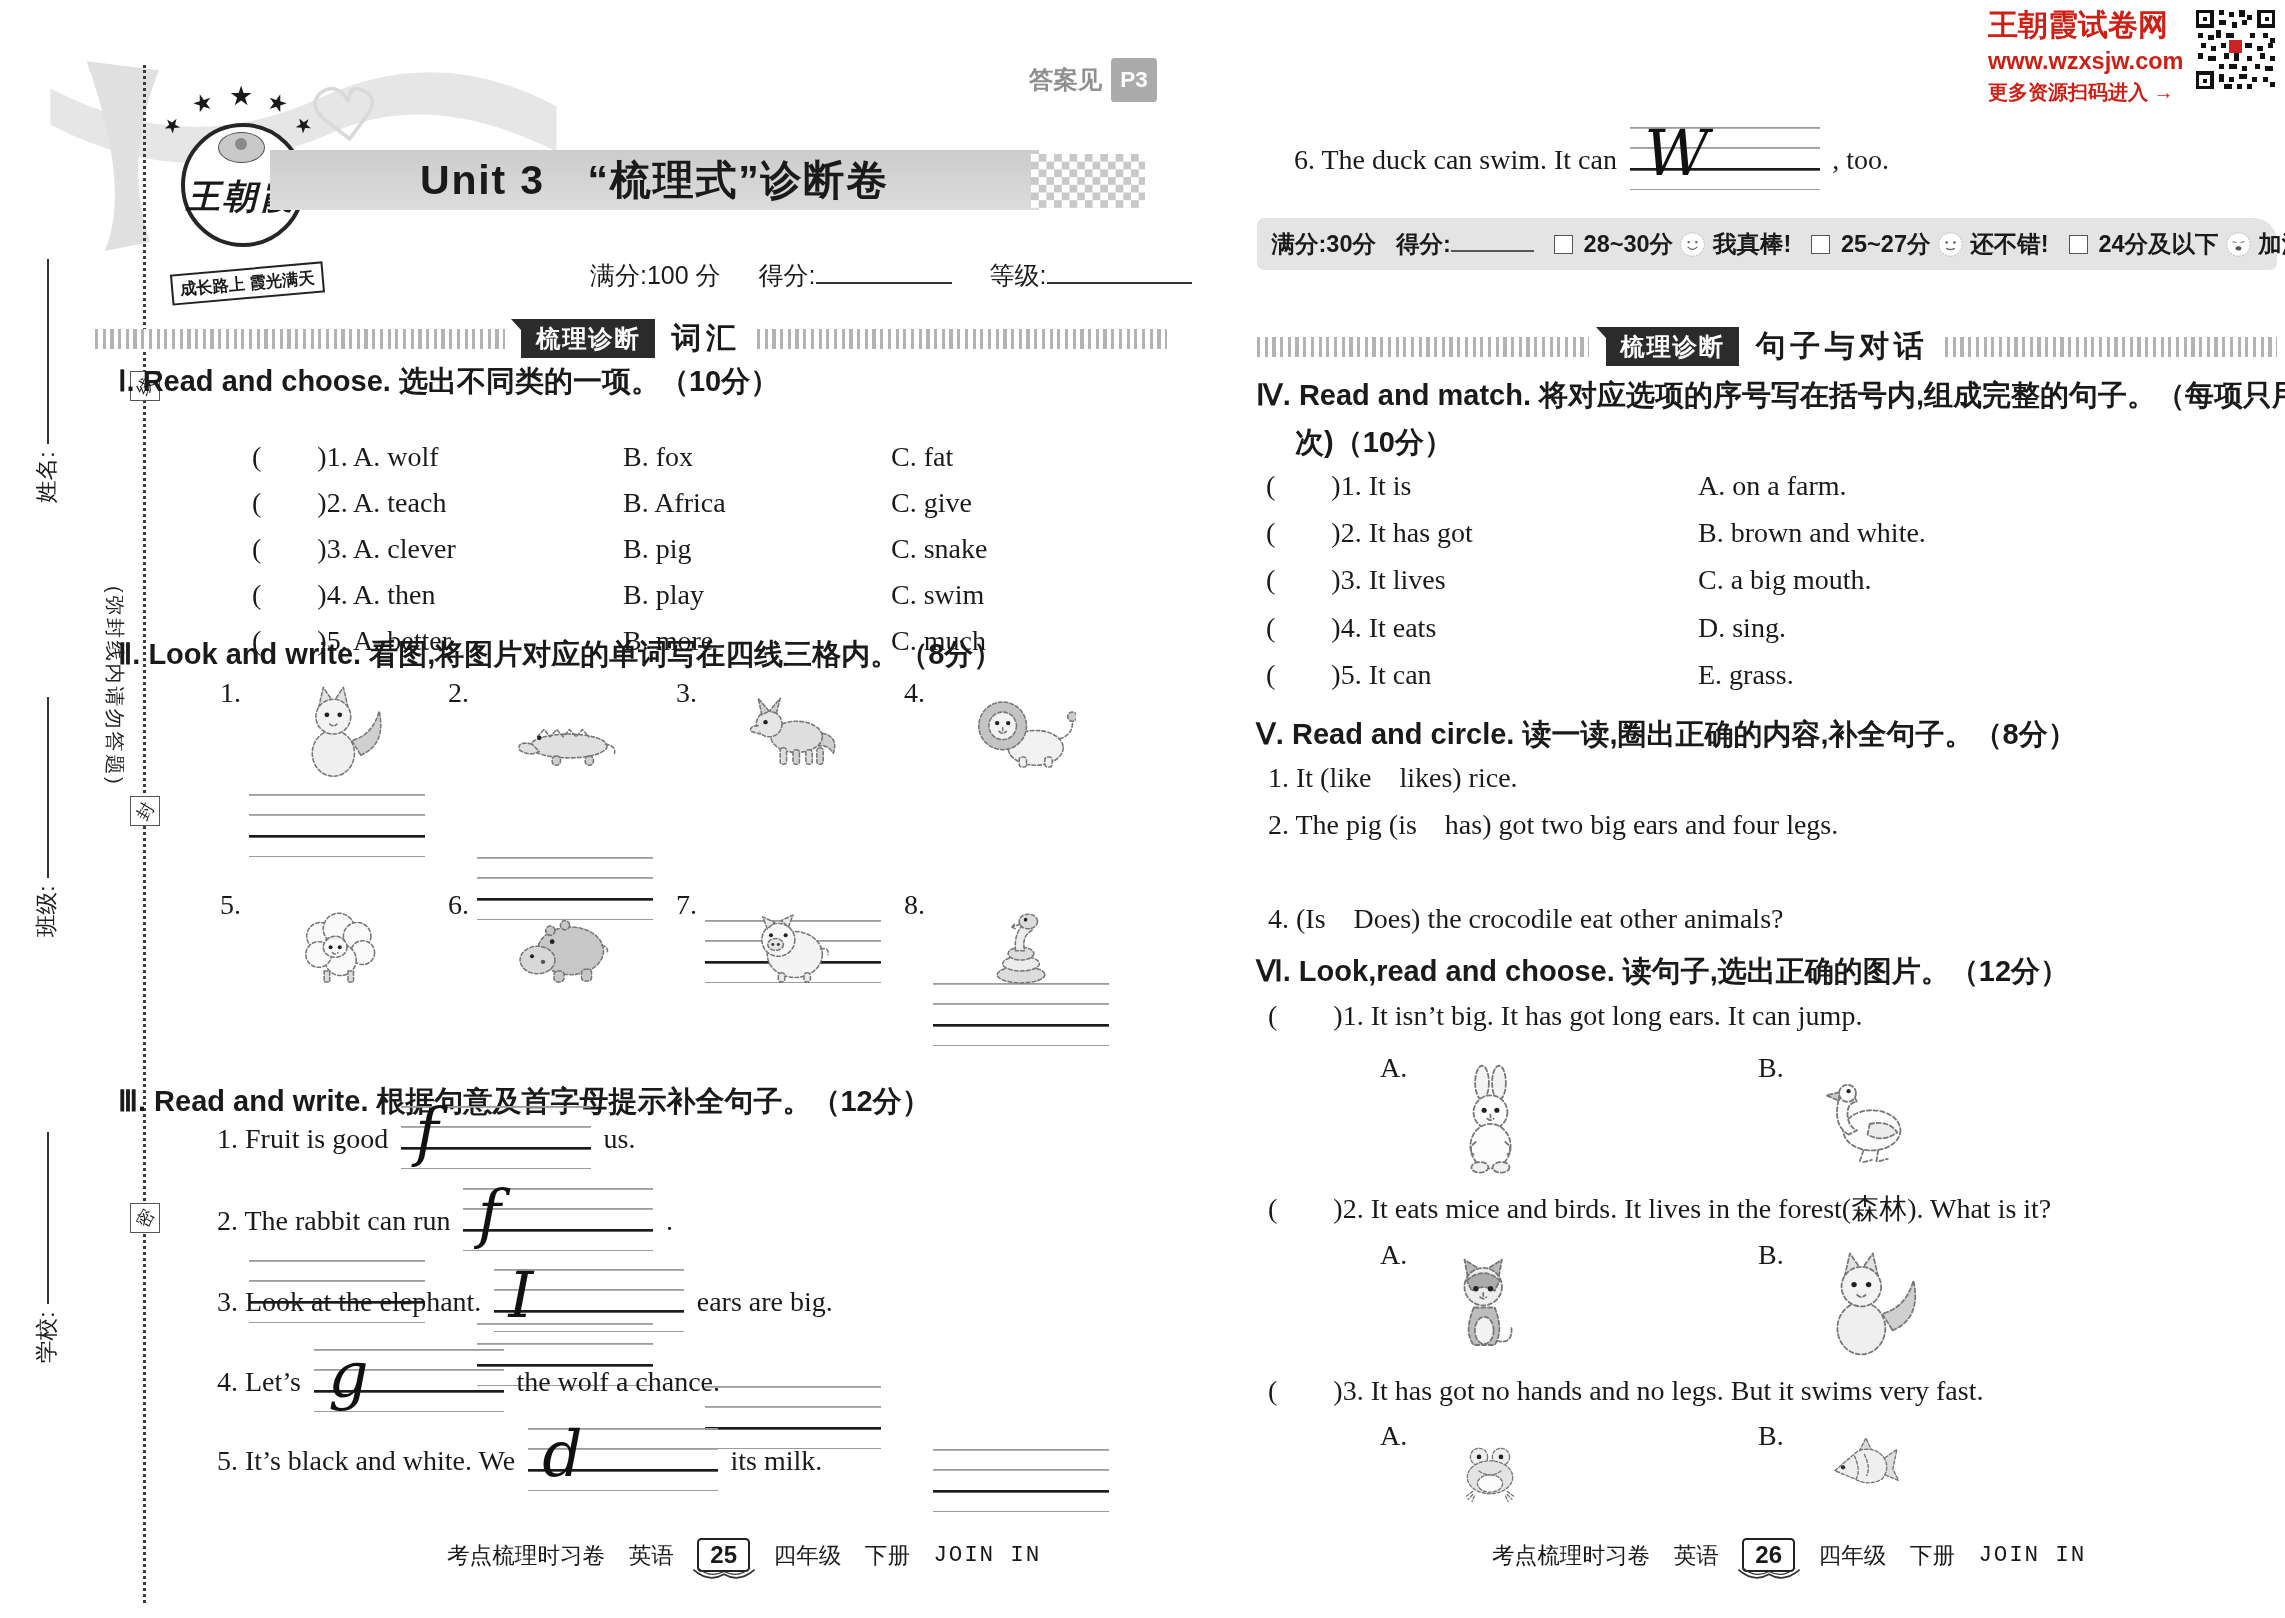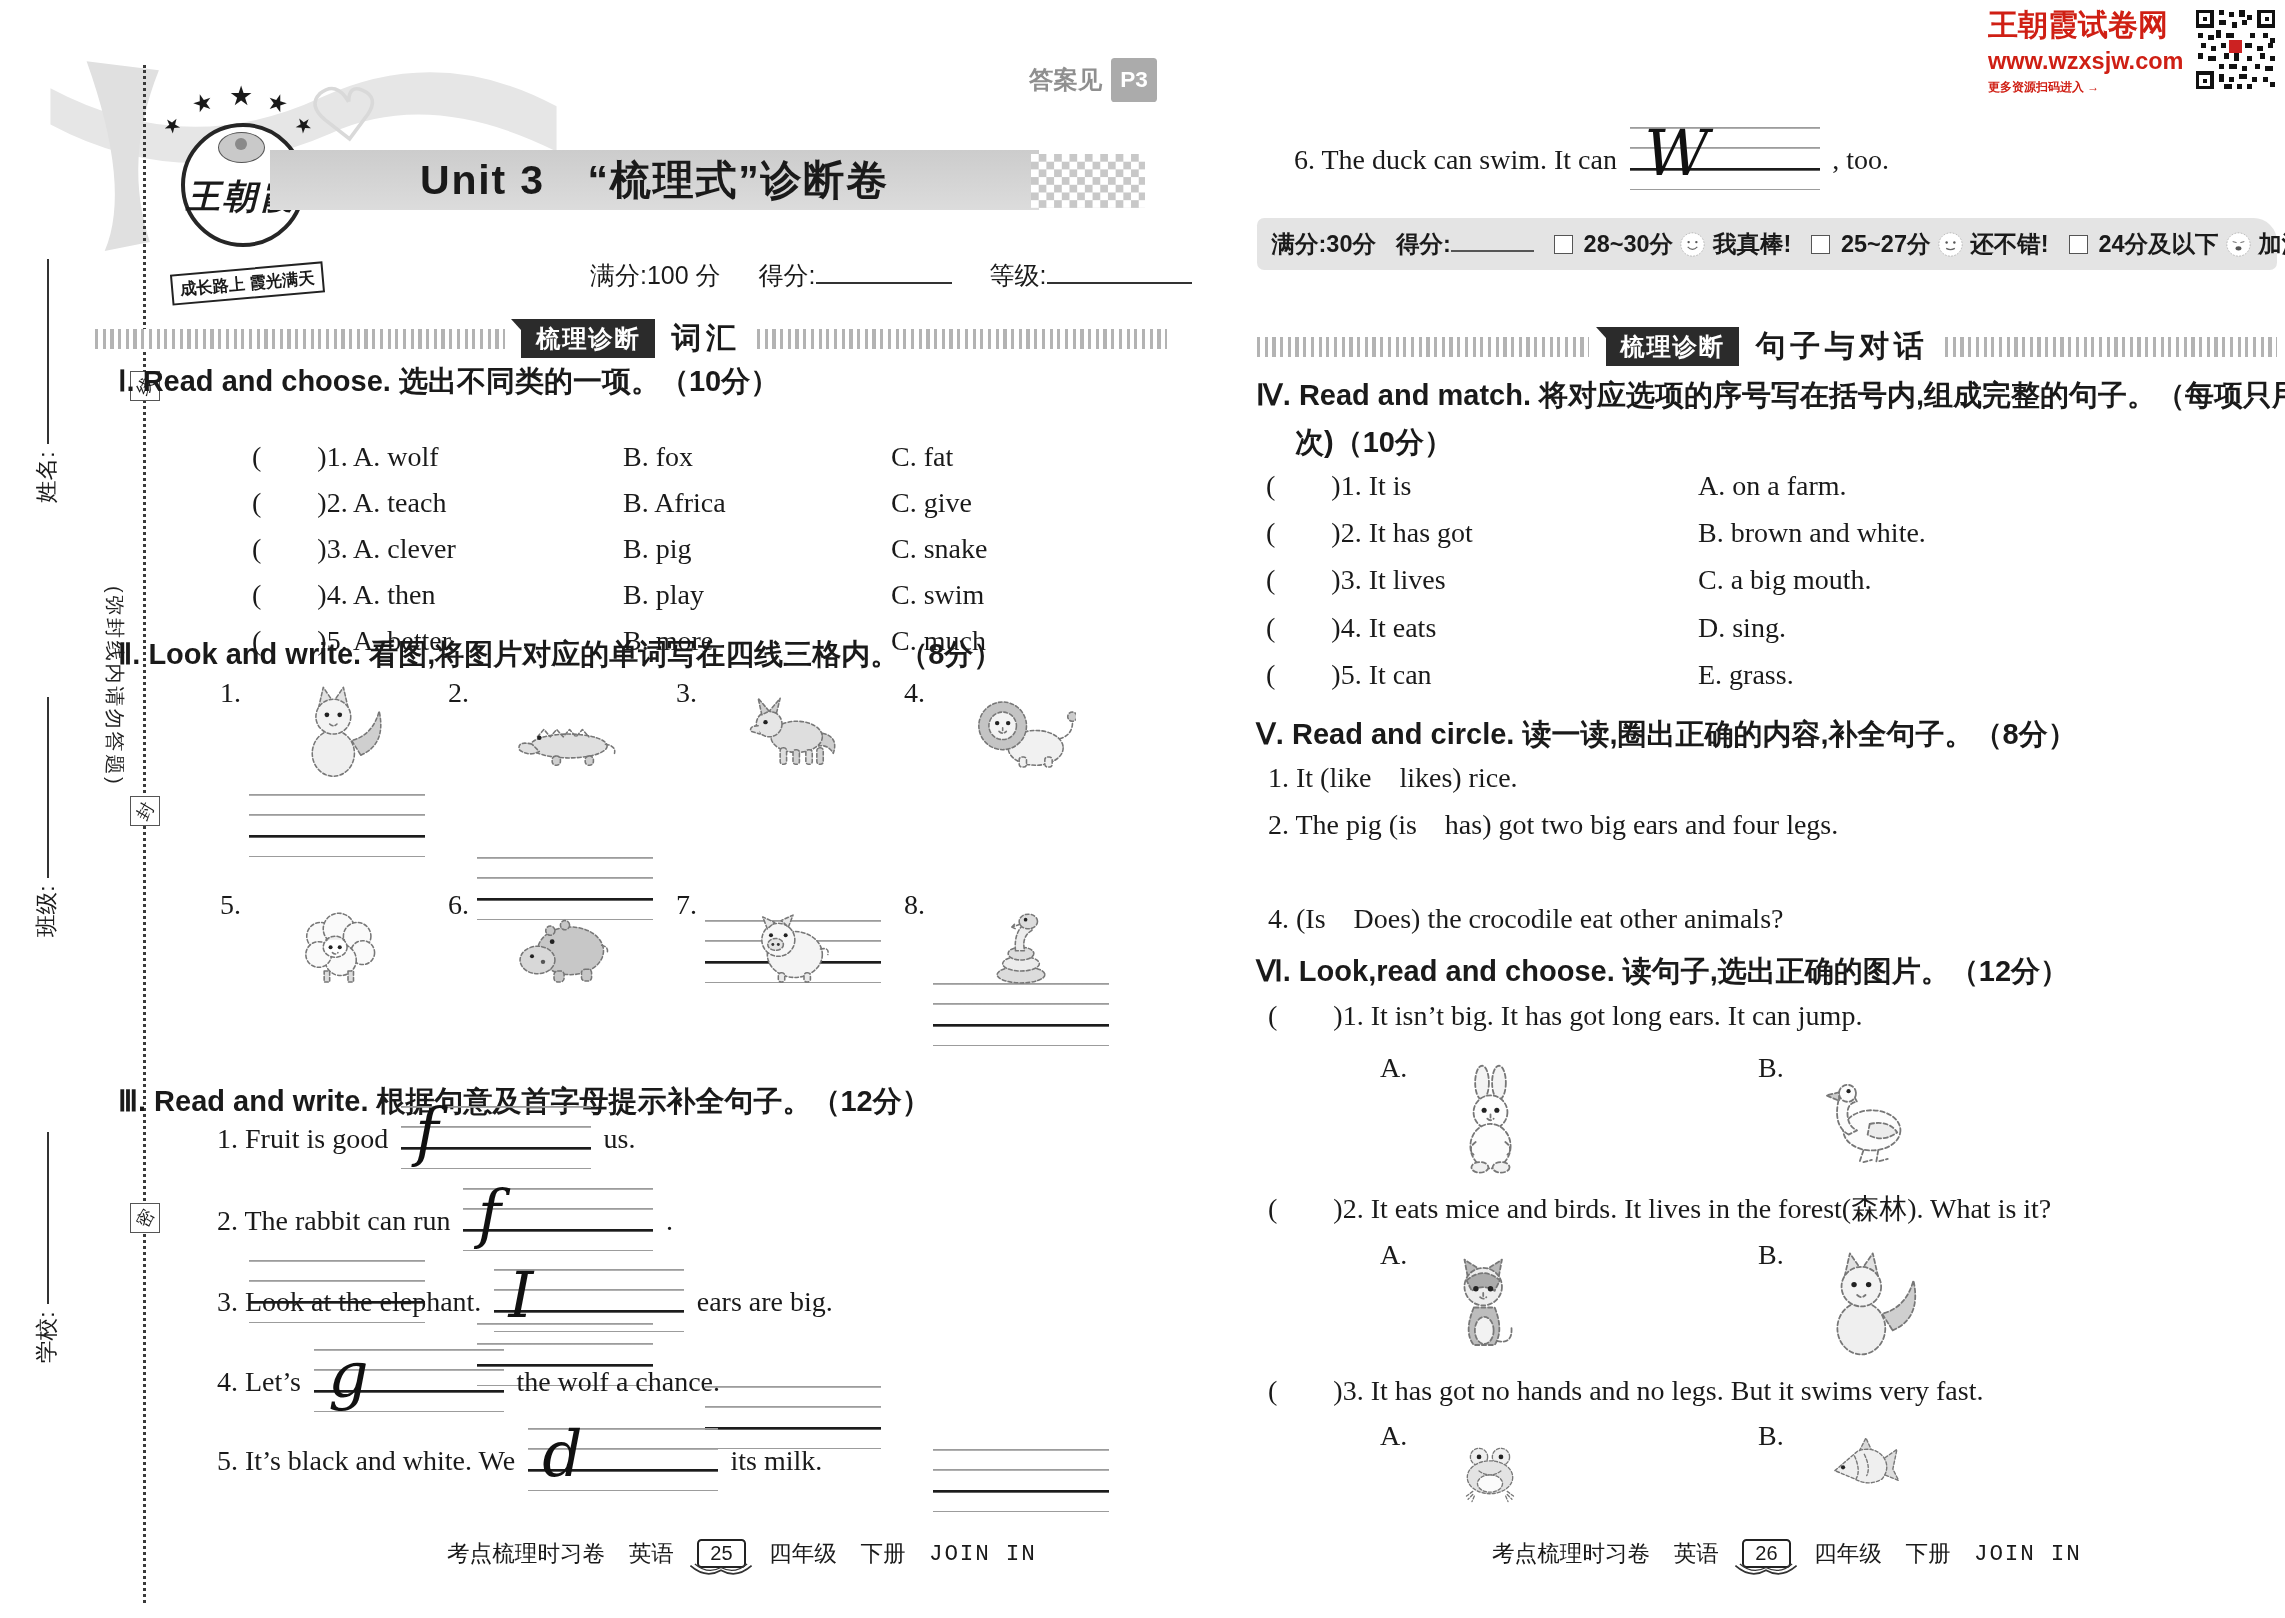--- a/index.html
+++ b/index.html
@@ -26,21 +26,21 @@
   .btit{font-weight:bold;font-size:30px;letter-spacing:4.5px;white-space:nowrap;}
   .tbar{background:linear-gradient(180deg,#cccccc,#dcdcdc);display:flex;align-items:center;justify-content:center;
         font-weight:bold;font-size:41px;letter-spacing:1.8px;white-space:pre;}
   .checker{background:conic-gradient(#c8c8c8 0 25%,#fff 0 50%,#c8c8c8 0 75%,#fff 0);background-size:15.4px 15.4px;}
   .img{display:flex;align-items:flex-end;justify-content:center;}
   .img svg{height:100%;}
   .sbar{background:#e4e4e4;border-radius:7.2px 23.5px 7.2px 7.2px;display:flex;align-items:center;gap:20px;
         padding:0 14.5px;font-weight:bold;font-size:23.5px;height:52px;box-sizing:border-box;white-space:nowrap;}
   .sopt{display:flex;align-items:center;gap:5.4px;font-weight:bold;}
   .foot{display:flex;align-items:center;gap:23.5px;font-size:22.6px;white-space:nowrap;}
-  .pgbox{position:relative;border:2.3px solid #222;border-radius:4.5px;font-weight:normal;font-size:20px;padding:1px 11px;}
+  .pgbox{position:relative;border:2.3px solid #222;border-radius:4.5px;font-weight:bold;font-size:24px;padding:1px 11px;}
   .vg{position:absolute;display:flex;align-items:center;gap:7.2px;font-size:22.6px;white-space:nowrap;
       transform:rotate(-90deg);transform-origin:0 100%;}
   .vg .ul{height:3.6px;}
   .vnote{position:absolute;font-size:20px;white-space:nowrap;letter-spacing:2.7px;color:#222;
          transform:rotate(90deg);transform-origin:0 0;}
   .sealbox{position:absolute;left:130px;width:28px;height:28px;border:1.4px solid #555;background:#fff;
            display:flex;align-items:center;justify-content:center;font-size:17px;}
   .sealbox span{display:block;transform:rotate(-60deg);}
   .dotline{position:absolute;left:143px;top:65px;height:1538px;border-left:3.2px dotted #3a3a3a;}
   .red{color:#cf1f14;}
@@ -96,21 +96,21 @@
     <div class="A" style="left:3.6px;top:188px;width:145px;border:2.3px solid #222;background:#fff;transform:rotate(-5deg);text-align:center;font-weight:bold;font-size:16.3px;padding:2.7px 1.8px;white-space:nowrap">
       <span>成长路上</span>
       <span> </span>
       <span>霞光满天</span>
     </div>
   </div>
 
   <div class="A" style="left:1988px;top:5.4px;width:199px">
     <div class="red" style="font-weight:bold;font-size:30px;white-space:nowrap">王朝霞试卷网</div>
     <div class="red" style="font-weight:bold;font-size:23.5px;margin-top:1.8px">www.wzxsjw.com</div>
-    <div class="red" style="font-weight:bold;font-size:12px;margin-top:3.6px;white-space:nowrap">更多资源扫码进入 →</div>
+    <div class="red" style="font-weight:bold;font-size:20px;margin-top:3.6px;white-space:nowrap">更多资源扫码进入 →</div>
   </div>
   <svg class="A" style="left:2193px;top:7.2px" width="85" height="85" viewBox="0 0 33 33" shape-rendering="crispEdges">
     <rect width="33" height="33" fill="#fff"></rect>
     <g fill="#111">
       <rect x="1" y="1" width="7" height="7"></rect>
         <rect x="25" y="1" width="7" height="7"></rect>
         <rect x="1" y="25" width="7" height="7"></rect>
       <rect x="10" y="1" width="2" height="2"></rect>
         <rect x="14" y="2" width="2" height="2"></rect>
         <rect x="18" y="1" width="2" height="3"></rect>

